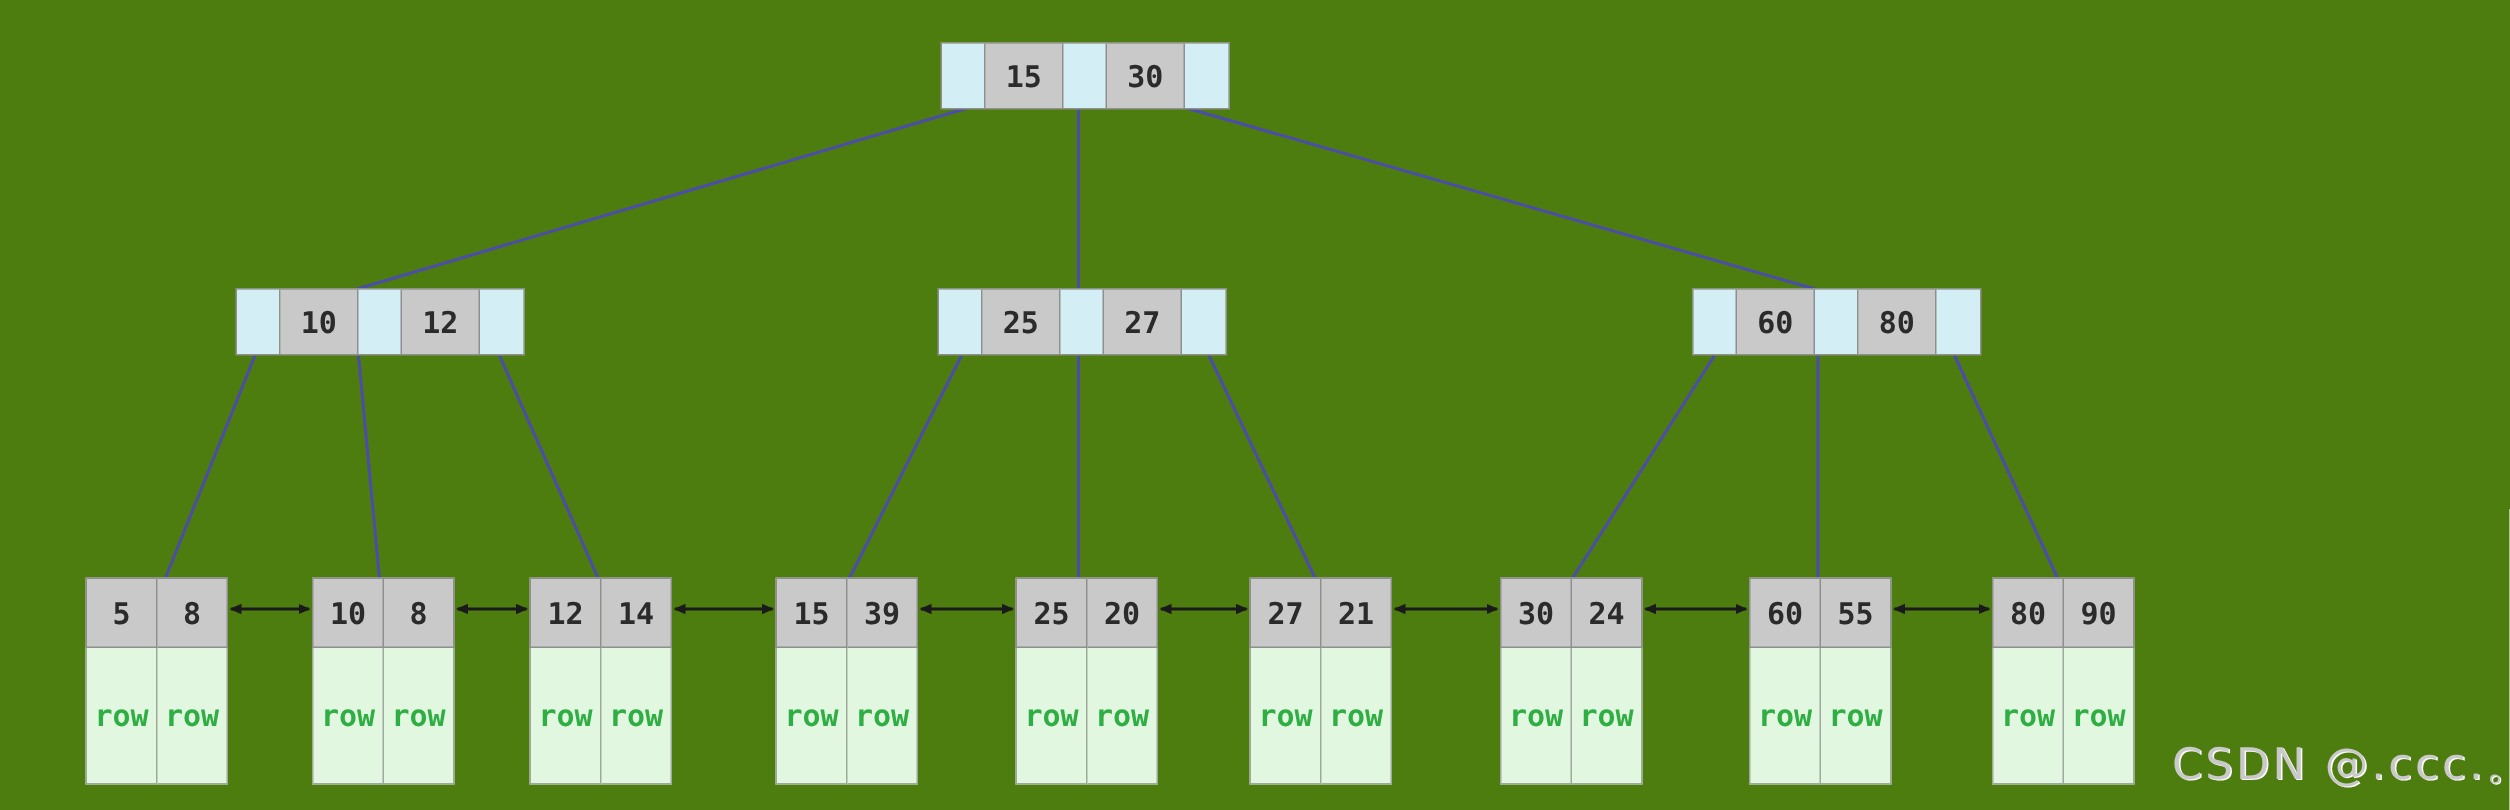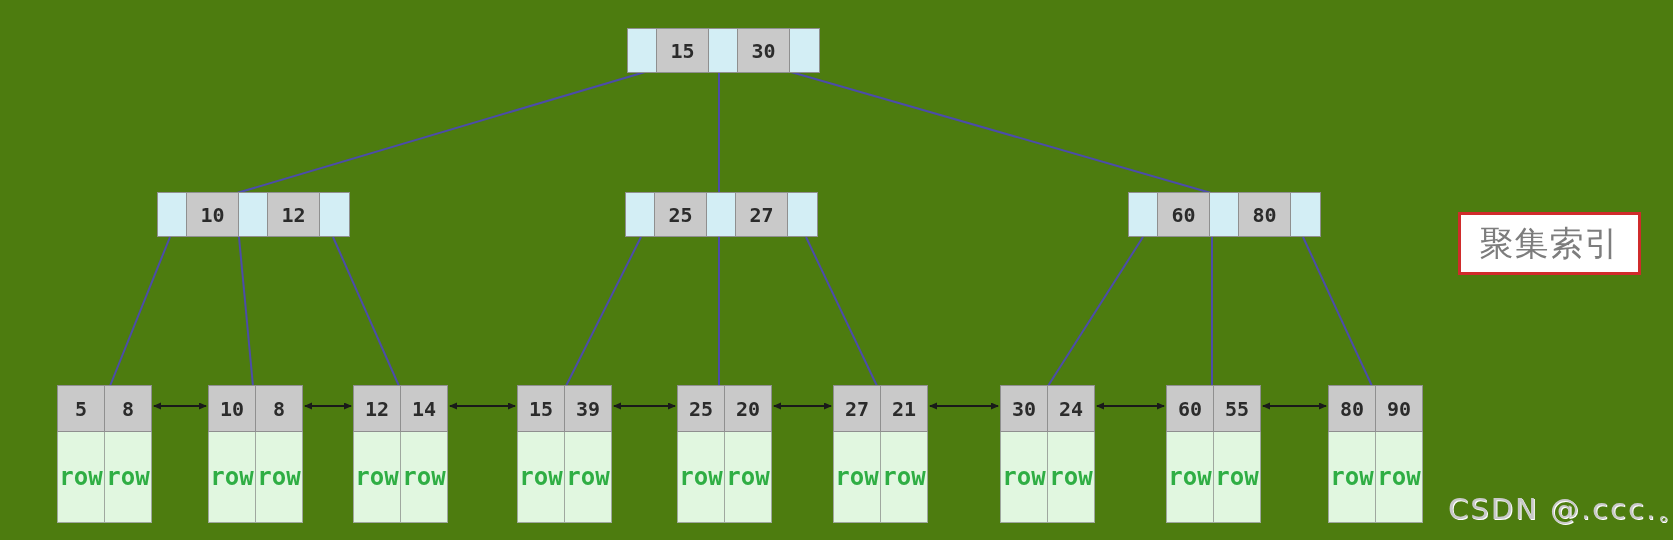--- a/index.html
+++ b/index.html
@@ -44,21 +44,21 @@
     font-family:"DejaVu Sans Mono","Liberation Mono",monospace;
     font-weight:bold;font-size:20px;color:#2b2b2b;
   }
   .leaf .hdr .cell + .cell{border-left:none;}
   .leaf .body{display:flex;height:91px;}
   .leaf .body .cell{
     flex:1;box-sizing:border-box;background:var(--leafBg,#e1f7e0);
     border:1px solid #9fa89f;border-top:none;
     display:flex;align-items:center;justify-content:center;
     font-family:"DejaVu Sans Mono","Liberation Mono",monospace;
-    font-weight:bold;font-size:24px;color:var(--rowText,#2fae44);
+    font-weight:bold;font-size:20px;color:var(--rowText,#2fae44);
   }
   .leaf .body .cell + .cell{border-left:none;}
 
   
   #index-label{
     position:absolute;left:1458px;top:212px;width:183px;height:63px;
     border:3px solid var(--labelBorder,#d02b2b);
     box-sizing:border-box;background:#ffffff;
     display:flex;align-items:center;justify-content:center;
     font-size:34px;color:var(--labelText,#7d7d7d);
@@ -224,16 +224,15 @@
           <span class="cell">80</span>
           <span class="cell">90</span>
         </div>
         <div class="body">
           <span class="cell">row</span>
           <span class="cell">row</span>
         </div>
       </div>
     </div>
 
-  <div id="index-label">聚集索引</div>
 
   <div id="watermark">CSDN @.ccc.。</div>
 </div>
 
 </body></html>

